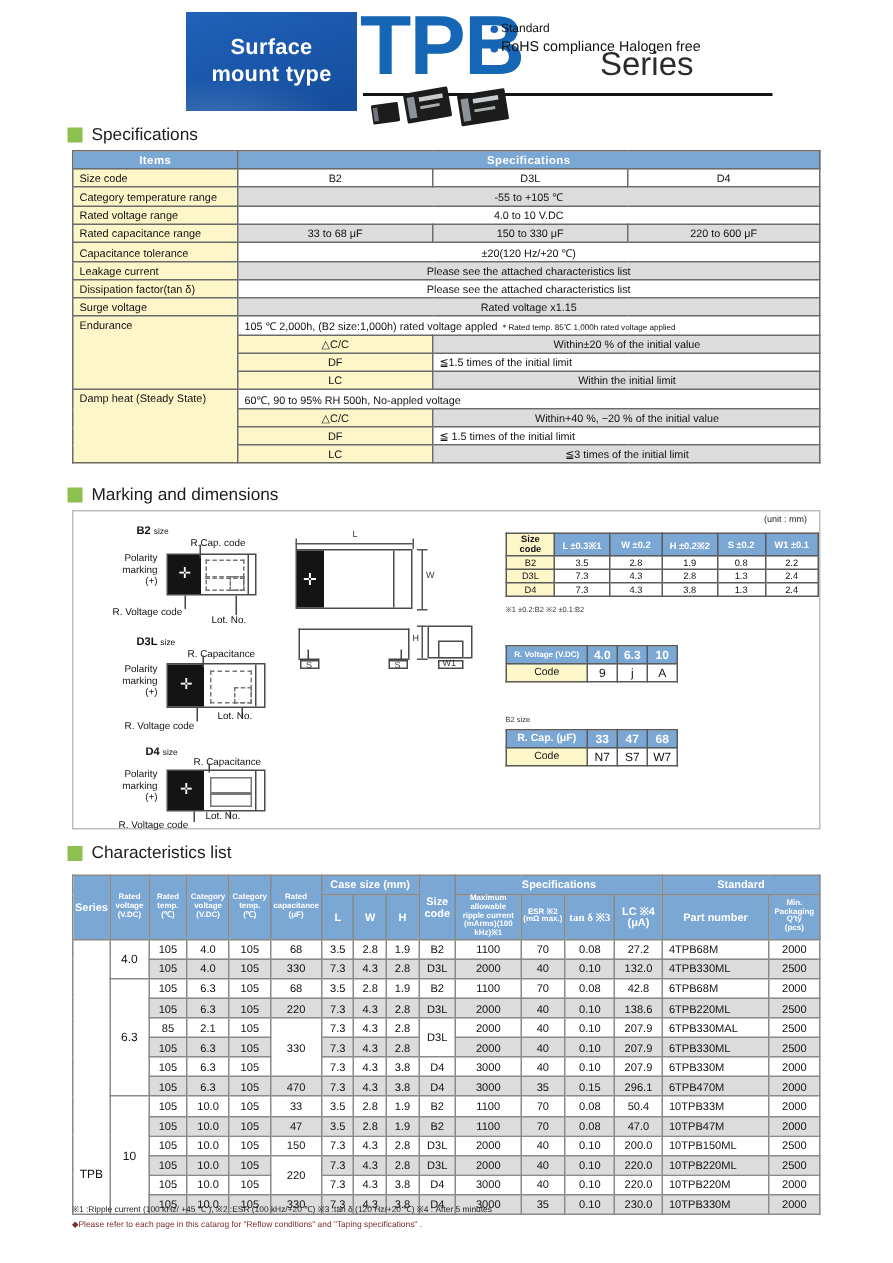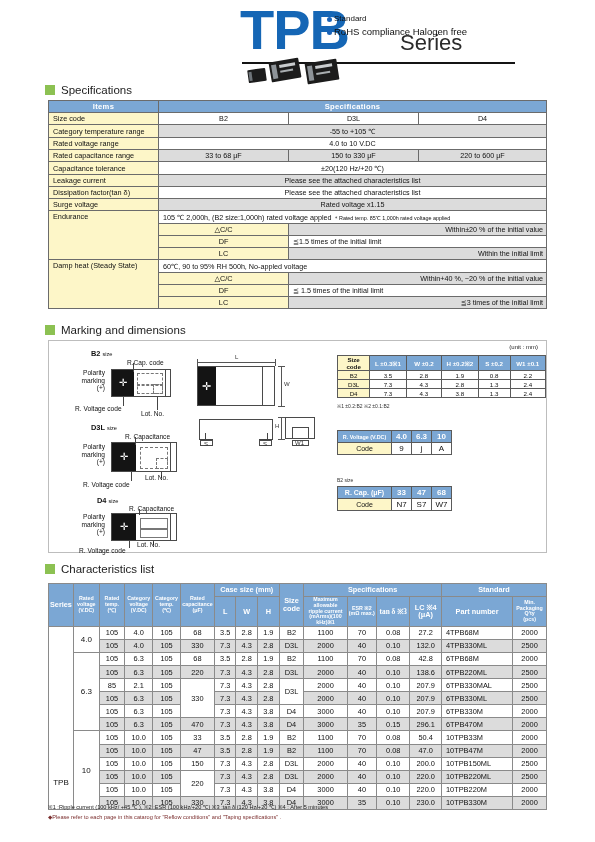--- a/index.html
+++ b/index.html
@@ -60,21 +60,21 @@
   .spec {
     position:absolute; left:48px; top:100px; width:499px;
     font-size:7.2px; color:#111;
   }
   .spec td, .spec th { border:0.6px solid #6b6b6b; padding:1px 3px; height:12px; }
   .spec .hd { background:#7ba7d4; color:#fff; text-align:center; font-weight:bold; font-size:7.6px; letter-spacing:.3px; }
   .spec .lbl { background:#fdf6c8; text-align:left; padding-left:4px; font-size:7.3px; white-space:nowrap; }
   .spec .sub { background:#fdf6c8; text-align:center; font-size:7.3px; }
   .spec .v  { background:#dcdcdc; text-align:center; }
   .spec .vw { background:#ffffff; text-align:center; }
-  .spec .vl { background:#dcdcdc; text-align:right; padding-left:4px; }
+  .spec .vl { background:#dcdcdc; text-align:center; padding-left:4px; }
   .spec .vlw{ background:#ffffff; text-align:left; padding-left:4px; }
   .tiny { font-size:5.4px; }
 
   
   .markbox {
     position:absolute; left:48px; top:340px; width:499px; height:213px;
     border:1px solid #bdbdbd; background:#fff;
   }
   .unit { position:absolute; right:8px; top:3px; font-size:6px; color:#222; }
 
@@ -125,20 +125,24 @@
   .chars tbody tr.even td { background:#dcdcdc; }
   .chars td.w { background:#ffffff !important; }
   .chars td.pn { text-align:left; padding-left:4px; }
   .foot { position:absolute; left:48px; top:803px; font-size:5.6px; color:#222; line-height:1.7; }
   .foot .r2 { color:#7a2d2d; }
 </style>
 </head>
 <body>
 
 <div class="header">
+  <div class="badge">
+    <div>Surface</div>
+    <div>mount type</div>
+  </div>
 
   <div class="tpb">TPB</div>
   <div class="series">Series</div>
   <div class="rule-seg" style="left:242px; width:88px;"></div>
   <div class="rule-seg" style="left:330px; width:185px;"></div>
 
   <div class="chips">
     <div class="chip" style="left:0; top:14px; width:18px; height:13px; transform:rotate(-8deg);">
       <div class="band" style="left:1px; top:2px; width:3px; height:9px; background:#6f757a;"></div>
     </div>

